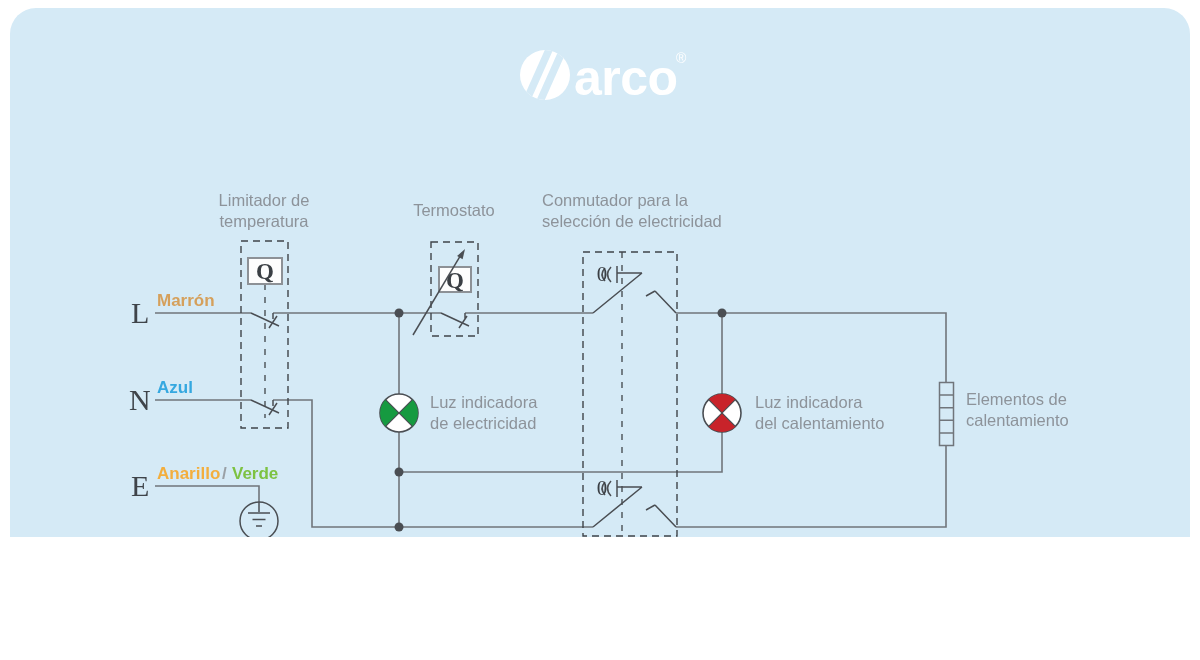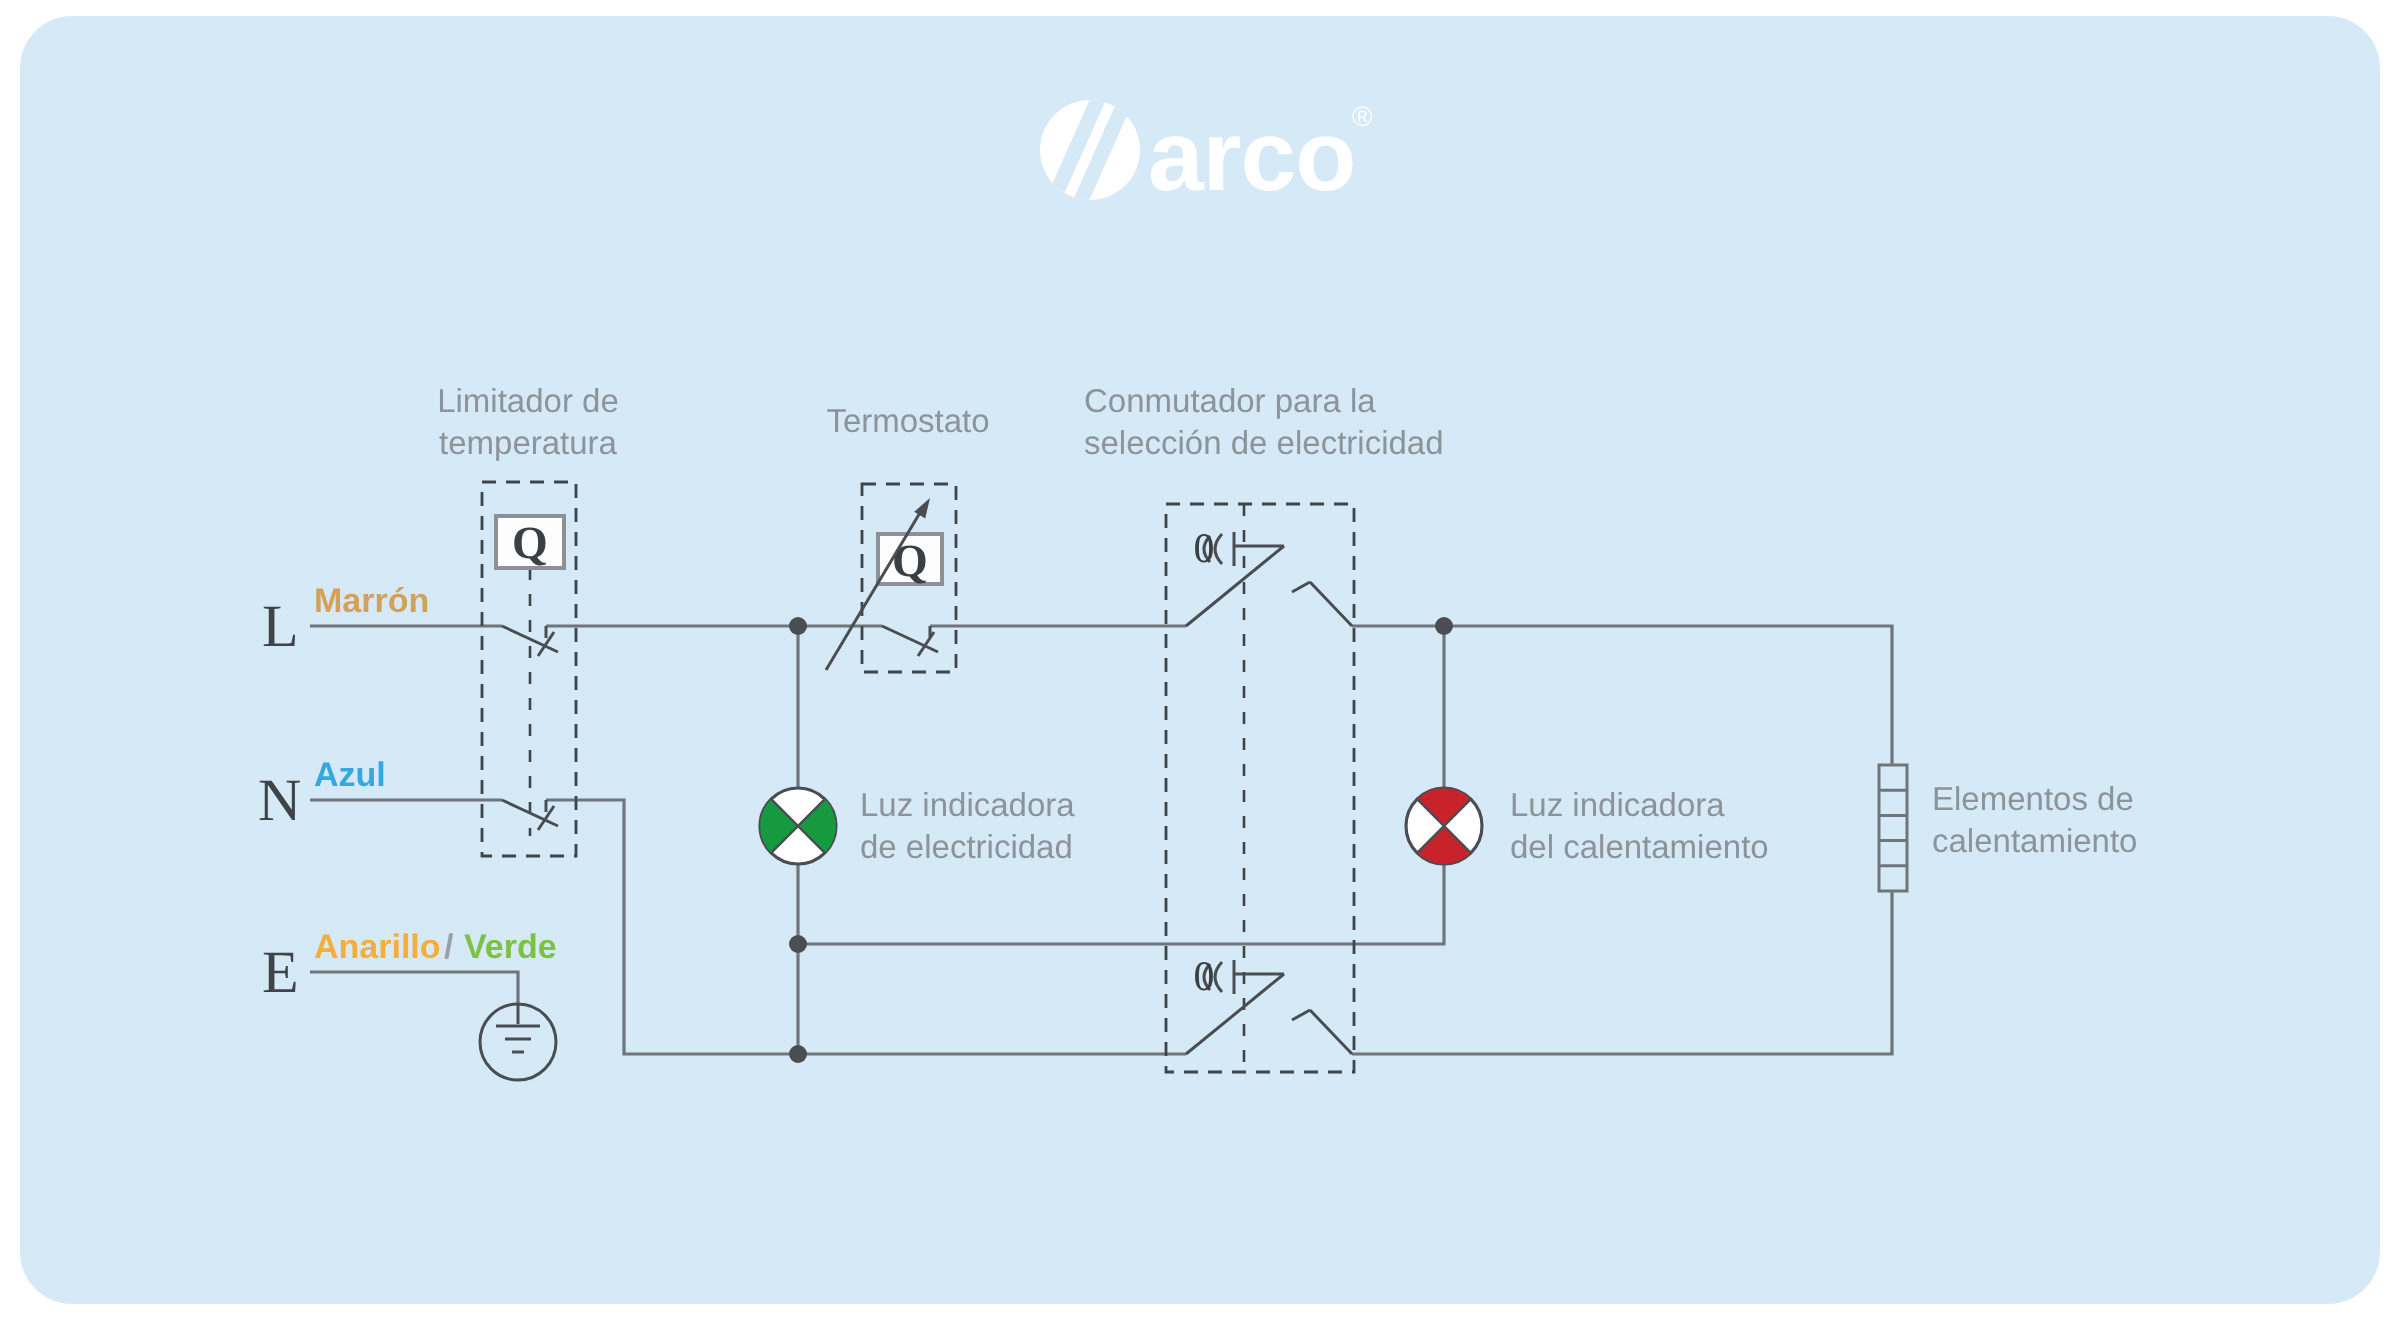--- a/index.html
+++ b/index.html
@@ -1,16 +1,16 @@
 <!DOCTYPE html>
 <html><head>
 <meta charset="utf-8">
 <style>
   html,body{margin:0;padding:0;background:#ffffff;}
-  .stage{position:relative;width:1200px;height:652px;background:#ffffff;font-family:"Liberation Sans",sans-serif;}
+  .stage{position:relative;width:1200px;height:537px;background:#ffffff;font-family:"Liberation Sans",sans-serif;}
   svg{display:block;}
   text{user-select:none;}
   .lbl{font-family:"Liberation Sans",sans-serif;font-size:16.5px;fill:#8d939a;}
   .term{font-family:"Liberation Serif",serif;font-size:30px;fill:#3f444a;}
   .colorlbl{font-family:"Liberation Sans",sans-serif;font-size:17px;font-weight:600;}
   .qtext{font-family:"Liberation Serif",serif;font-size:23px;font-weight:700;fill:#3a3f44;}
   .zerotext{font-family:"Liberation Serif",serif;font-size:21px;fill:#3a3f44;}
   .logotext{font-family:"Liberation Sans",sans-serif;font-size:50px;font-weight:bold;fill:#ffffff;letter-spacing:-0.5px;}
   .reg{font-family:"Liberation Sans",sans-serif;font-size:14px;fill:#ffffff;}
   .wire{stroke:#70757b;stroke-width:1.6;fill:none;}

